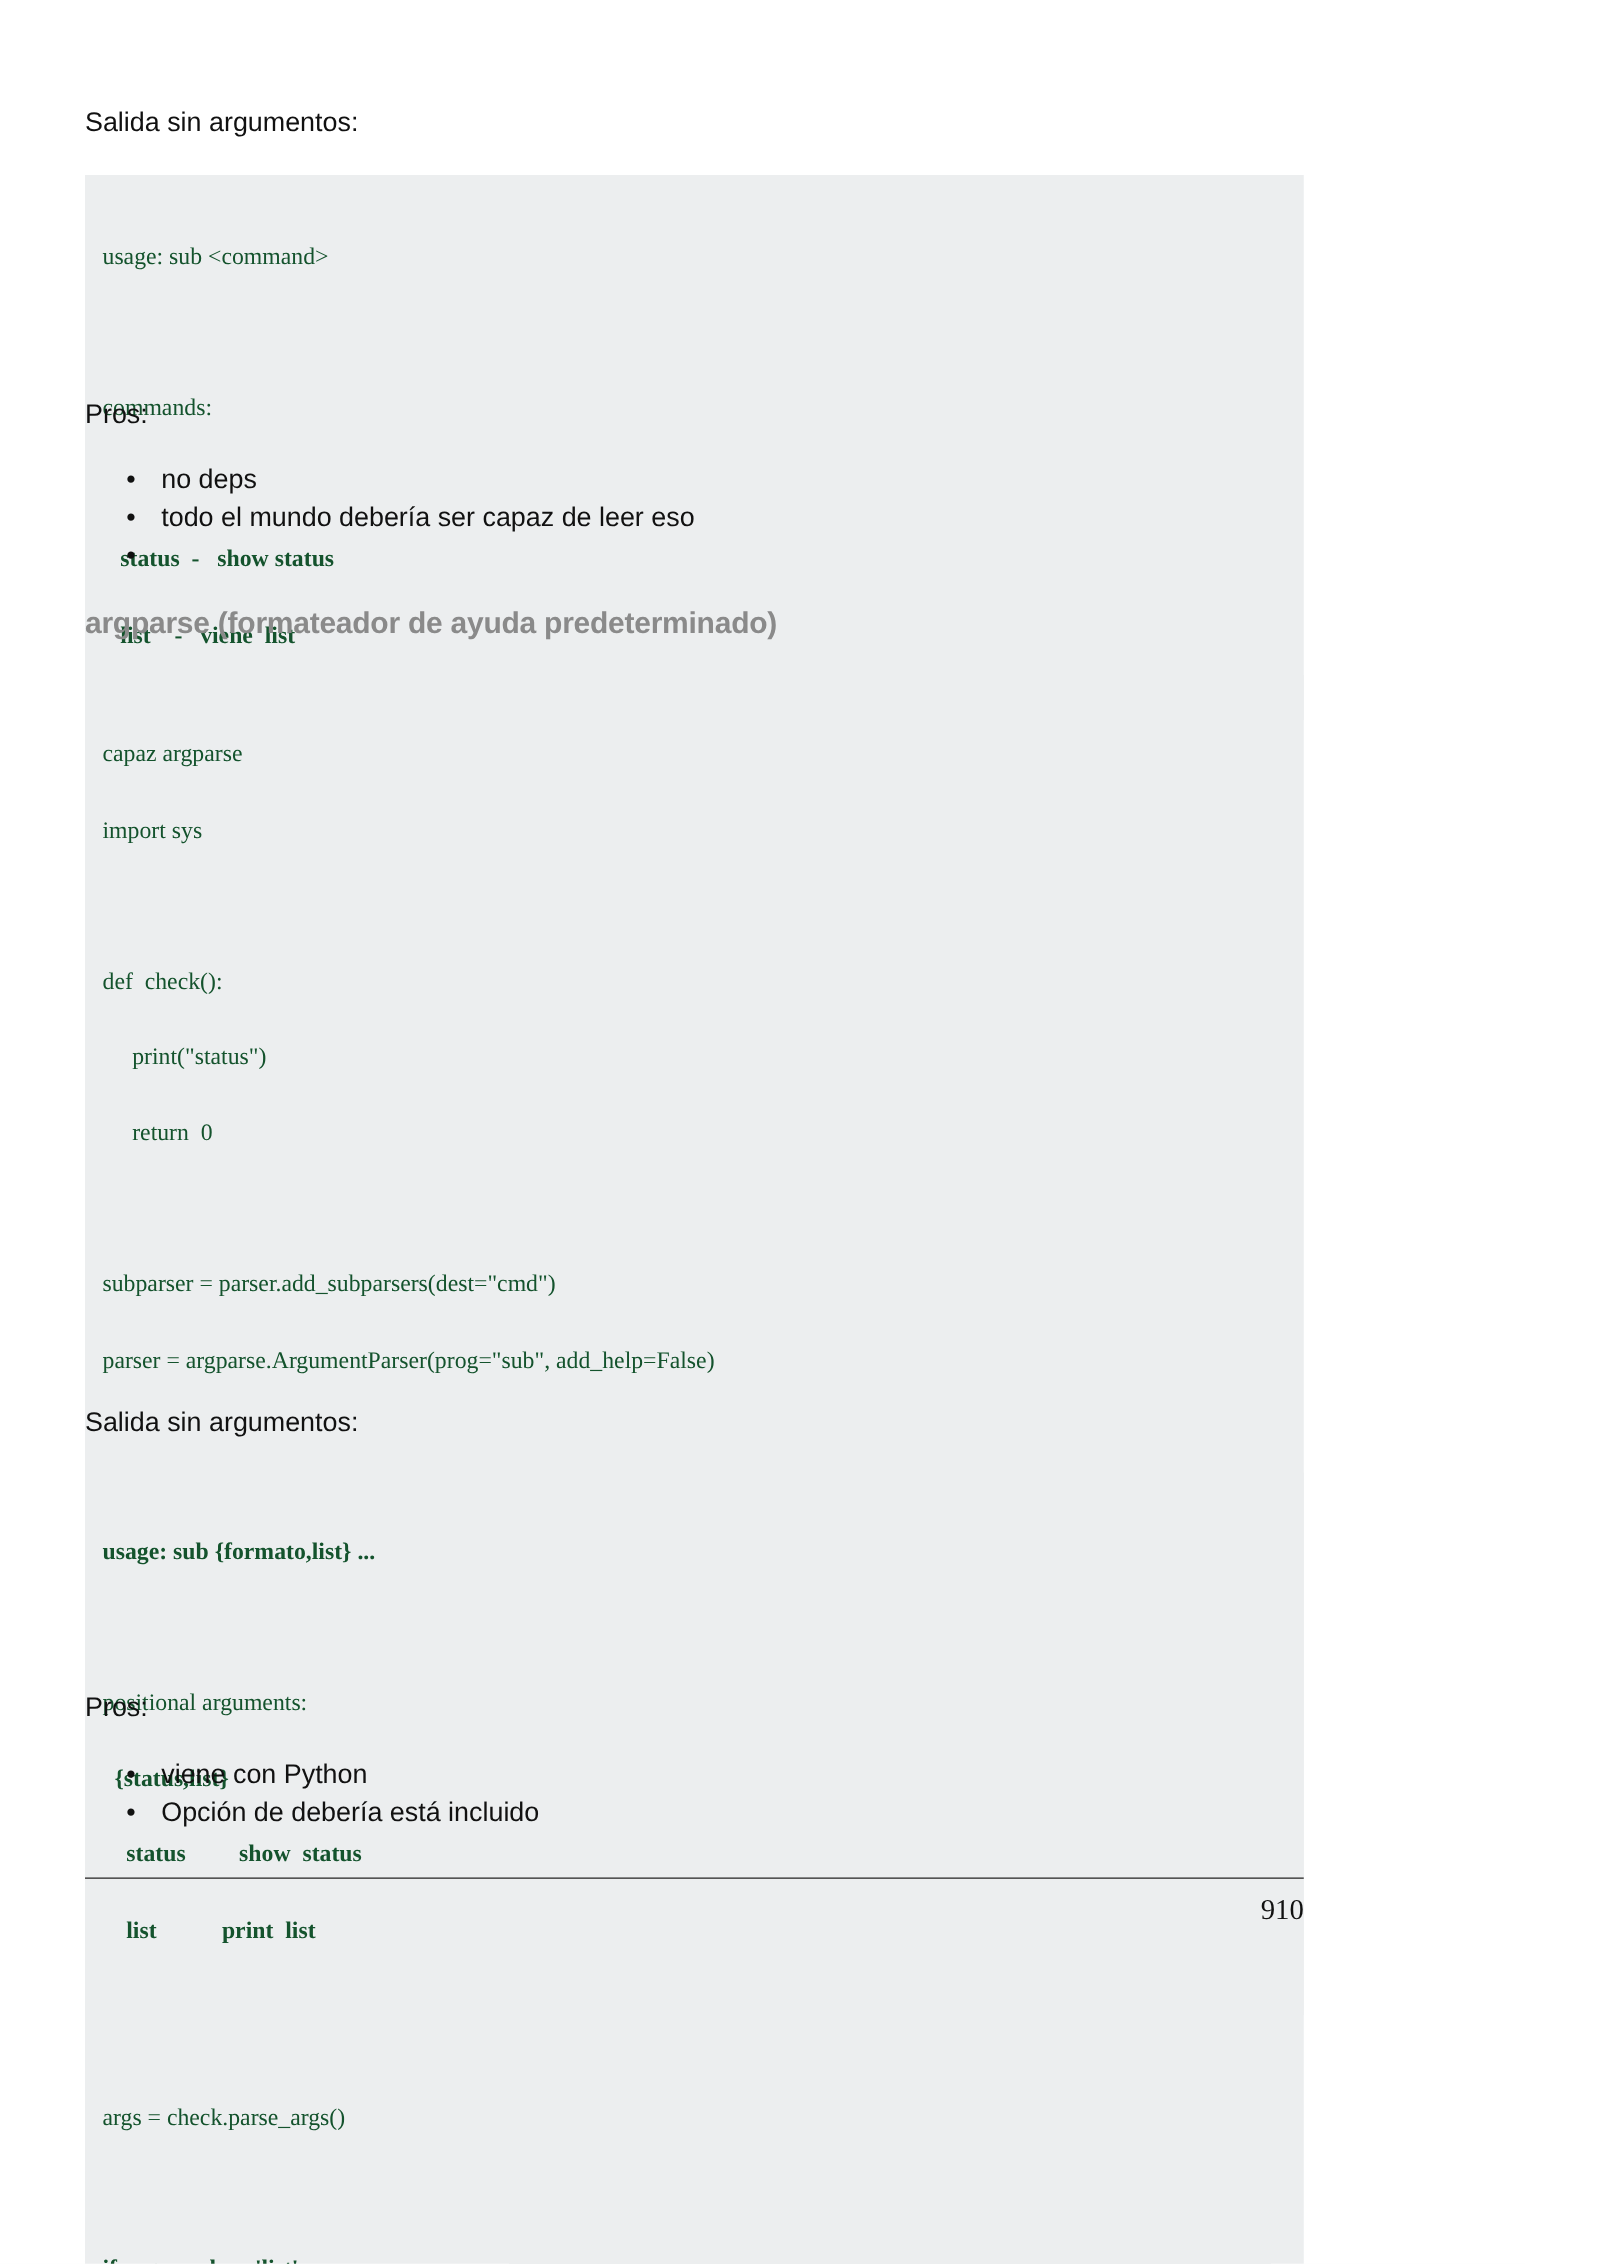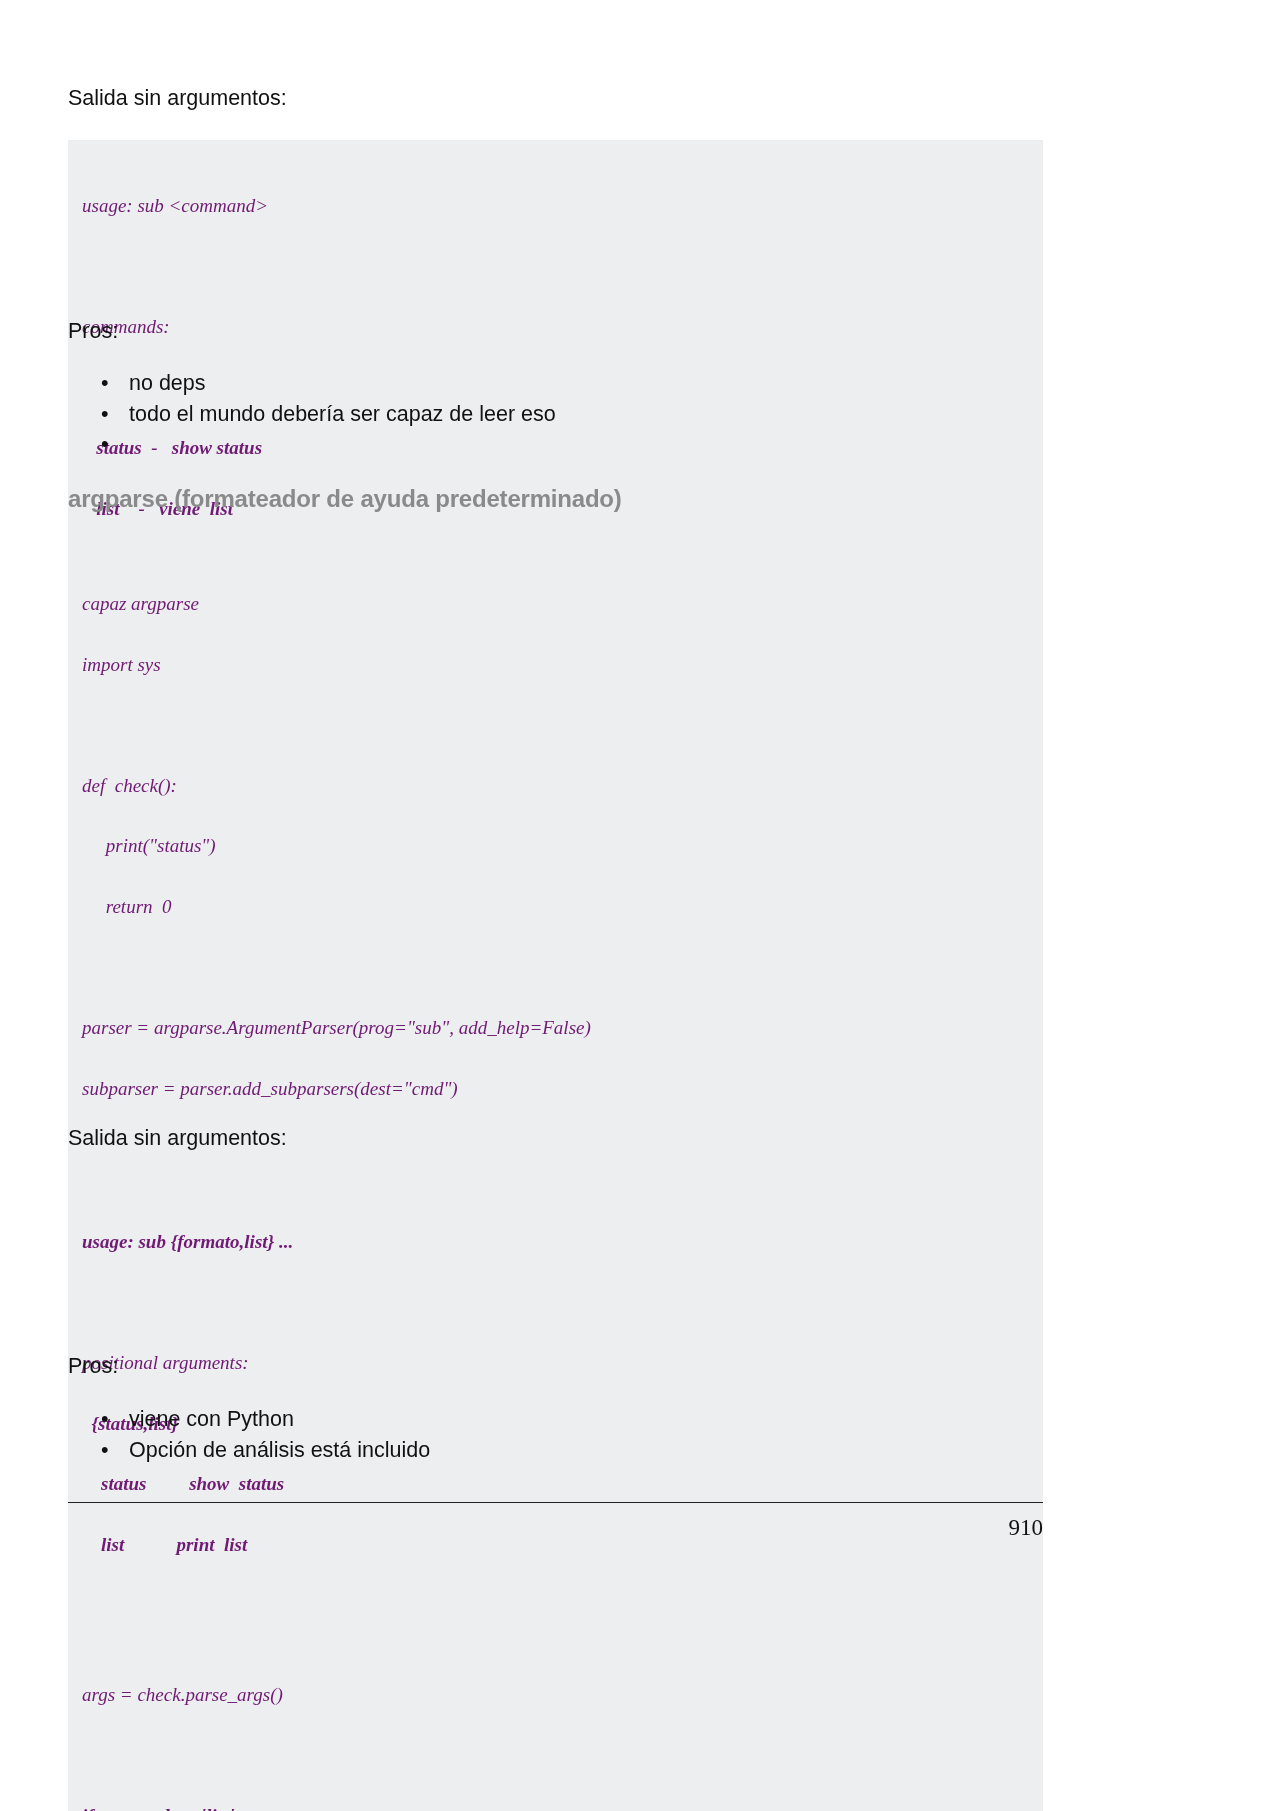--- a/index.html
+++ b/index.html
@@ -27,24 +27,23 @@
     font-size: 21.5px;
     line-height: 1.35;
     color: #111111;
     margin: 0;
   }
   .codeblock {
     background: #eceeef;
     font-family: "Liberation Serif", "DejaVu Serif", serif;
     font-size: 19px;
     line-height: 1.0;
-    color: #701a75;
+    color: #14532d;
     box-sizing: border-box;
     white-space: pre;
-    font-style: italic;
   }
   .codeblock .line {
     white-space: pre;
     min-height: 22.6px;
   }
   .codeblock .line.blank {
     min-height: 22.6px;
   }
   .b { font-weight: bold; }
   .heading-gray {
@@ -135,22 +134,22 @@
   <h2 class="heading-gray" id="heading-argparse">argparse (formateador de ayuda predeterminado)</h2>
 
   <div class="codeblock" id="code-python">
     <div class="line">capaz argparse</div>
     <div class="line">import sys</div>
     <div class="line blank"></div>
     <div class="line">def  check():</div>
     <div class="line">     print("status")</div>
     <div class="line">     return  0</div>
     <div class="line blank"></div>
+    <div class="line">subparser = parser.add_subparsers(dest="cmd")</div>
     <div class="line">parser = argparse.ArgumentParser(prog="sub", add_help=False)</div>
-    <div class="line">subparser = parser.add_subparsers(dest="cmd")</div>
     <div class="line blank"></div>
     <div class="line b">subparser.add_parser('status', help='show status')</div>
     <div class="line b">subparser.add_parser('list', help='print list')</div>
     <div class="line blank"></div>
     <div class="line"># hack to show help when no arguments supplied</div>
     <div class="line">if len(sys.argv) == 1:</div>
     <div class="line">     parser.print_help()</div>
     <div class="line">     sys.exit(0)</div>
     <div class="line blank"></div>
     <div class="line">args = check.parse_args()</div>
@@ -174,21 +173,21 @@
 
   <p class="para" id="label-pros-2">Pros:</p>
 
   <ul class="bullets" id="bullets-2">
     <li>
       <span class="dot">•</span>
       <span>viene con Python</span>
     </li>
     <li>
       <span class="dot">•</span>
-      <span>Opción de análisis está incluido</span>
+      <span>Opción de debería está incluido</span>
     </li>
   </ul>
 
   <hr class="rule" id="footer-rule">
 
   <div class="pagenum" id="page-number">910</div>
 
 </div>
 
 </body></html>

